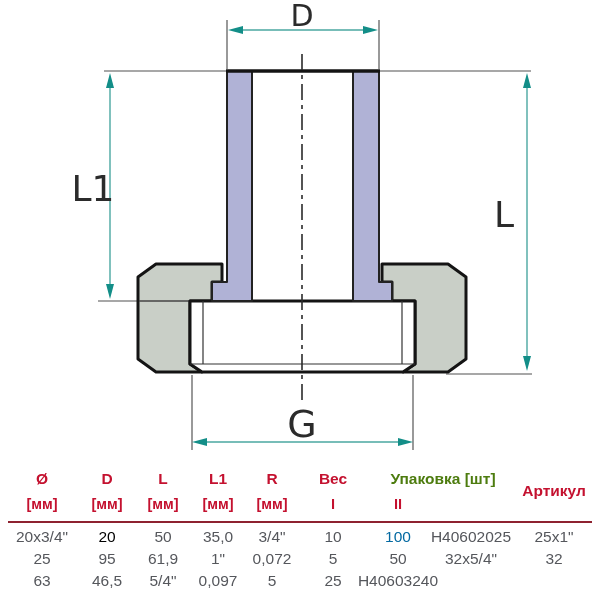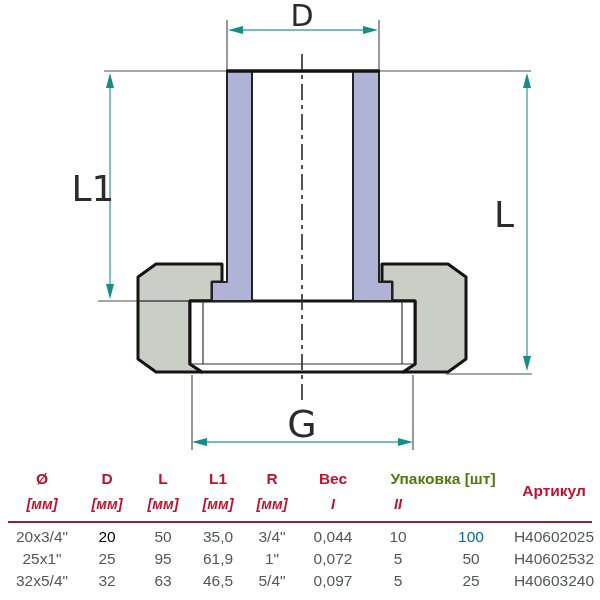--- a/index.html
+++ b/index.html
@@ -8,21 +8,21 @@
   #drawing{position:absolute;left:0;top:0;}
   .dimlabel{font-family:"DejaVu Sans",sans-serif;fill:#2b2b2b;font-weight:400;}
 
   
   #spec-table{position:absolute;left:8px;top:466px;width:584px;display:grid;
               grid-template-columns:68px 62px 50px 60px 48px 74px 56px 90px 76px;
               font-family:"Liberation Sans",sans-serif;}
   .hc{display:flex;align-items:center;justify-content:center;font-weight:700;
       font-size:15.5px;height:26px;}
   .hu{display:flex;align-items:center;justify-content:center;font-weight:700;
-      font-size:14.5px;height:24px;font-style:italic;}
+      font-size:14.5px;height:24px;}
   .pack{grid-column:7 / span 2;}
   .article-h{grid-column:9;grid-row:1 / span 2;display:flex;align-items:center;
              justify-content:center;font-weight:700;font-size:15.5px;}
   .rule{grid-column:1 / -1;border-top:2px solid #8e2230;margin:5px 0 3px 0;height:0;}
   .dc{display:flex;align-items:center;justify-content:center;font-size:15.5px;height:22px;}
 </style>
 </head>
 <body>
 
 <div id="stage">
@@ -92,34 +92,32 @@
     <div class="hu" style="color:#c4112f">I</div>
     <div class="hu" style="color:#c4112f">II</div>
 
     <div class="rule"></div>
 
     <div class="dc" style="color:#55575c">20x3/4"</div>
     <div class="dc" style="color:#000000">20</div>
     <div class="dc" style="color:#55575c">50</div>
     <div class="dc" style="color:#55575c">35,0</div>
     <div class="dc" style="color:#55575c">3/4"</div>
-    <div class="dc" style="color:#55575c">0,044</div>
     <div class="dc" style="color:#55575c">10</div>
     <div class="dc" style="color:#0369a1">100</div>
     <div class="dc" style="color:#55575c">H40602025</div>
 
     <div class="dc" style="color:#55575c">25x1"</div>
     <div class="dc" style="color:#55575c">25</div>
     <div class="dc" style="color:#55575c">95</div>
     <div class="dc" style="color:#55575c">61,9</div>
     <div class="dc" style="color:#55575c">1"</div>
     <div class="dc" style="color:#55575c">0,072</div>
     <div class="dc" style="color:#55575c">5</div>
     <div class="dc" style="color:#55575c">50</div>
-    <div class="dc" style="color:#55575c">H40602532</div>
 
     <div class="dc" style="color:#55575c">32x5/4"</div>
     <div class="dc" style="color:#55575c">32</div>
     <div class="dc" style="color:#55575c">63</div>
     <div class="dc" style="color:#55575c">46,5</div>
     <div class="dc" style="color:#55575c">5/4"</div>
     <div class="dc" style="color:#55575c">0,097</div>
     <div class="dc" style="color:#55575c">5</div>
     <div class="dc" style="color:#55575c">25</div>
     <div class="dc" style="color:#55575c">H40603240</div>

